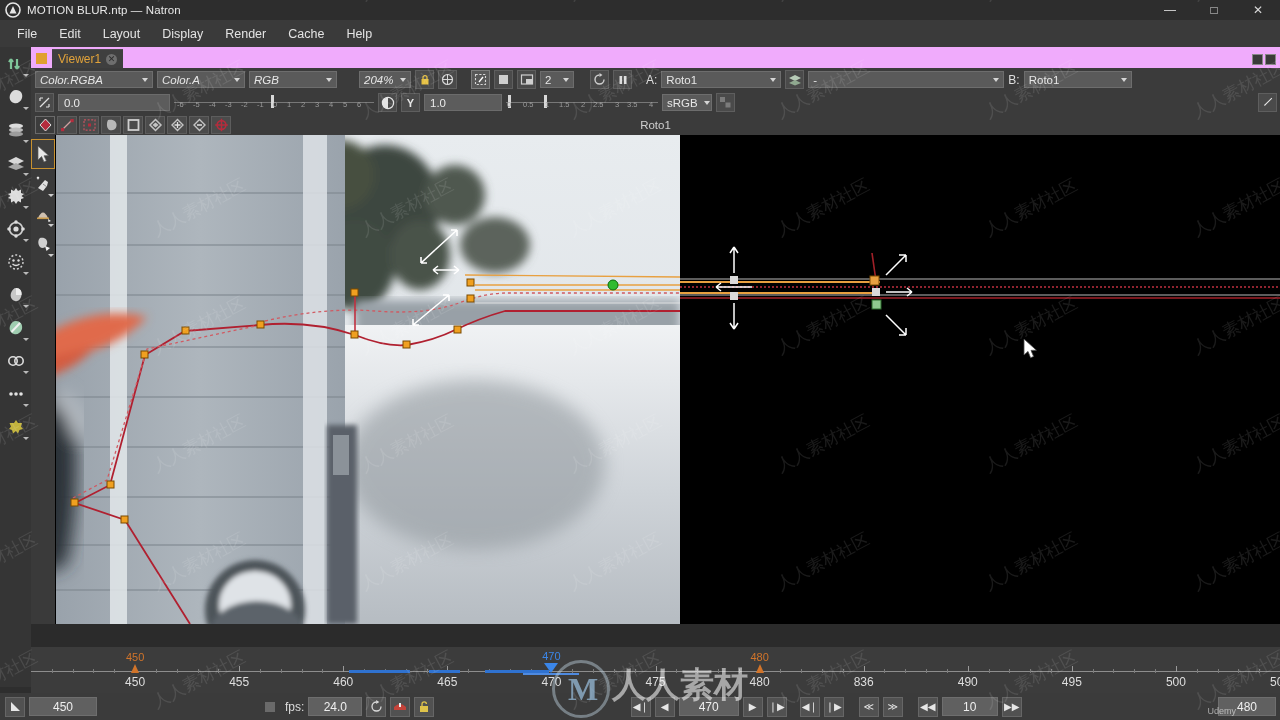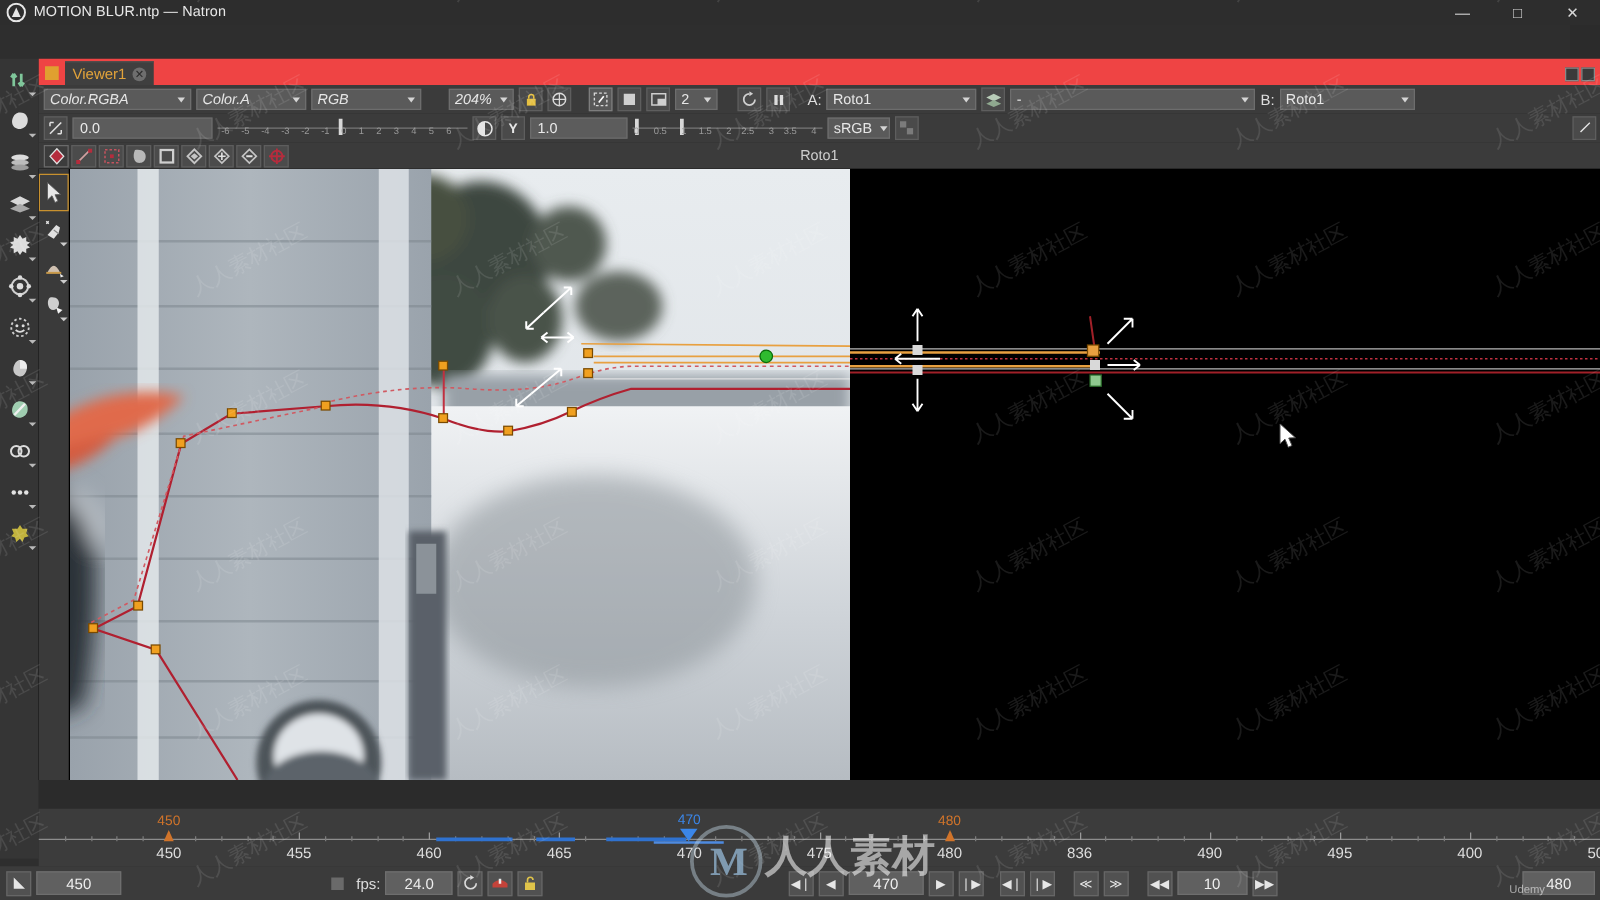--- a/index.html
+++ b/index.html
@@ -43,21 +43,21 @@
   .rail-btn { position:relative; width:31px; height:33px; display:flex;
     align-items:center; justify-content:center; }
   .rail-btn .arrow { position:absolute; right:2px; bottom:3px; width:0;height:0;
     border-left:3px solid transparent; border-right:3px solid transparent;
     border-top:3px solid #b9b9b9; }
 
   
   .viewer { position:absolute; left:31px; top:47px; width:1249px; height:600px;
     background:#2b2b2b; }
 
-  .tabrow { position:relative; height:21px; background:#ef4444; display:flex; align-items:flex-end; }
+  .tabrow { position:relative; height:21px; background:#f0abfc; display:flex; align-items:flex-end; }
   .tabsq { width:11px; height:11px; background:#e0a030; margin:0 5px 4px 5px; }
   .tab { height:19px; background:#3f3f3f; border-top:1px solid #4d4d4d;
     display:flex; align-items:center; padding:0 6px; gap:5px; }
   .tab-label { color:#e2a33a; font-size:12px; }
   .tab-x { width:11px;height:11px; border-radius:50%; background:#6e6e6e;
     color:#2b2b2b; font-size:9px; display:flex;align-items:center;justify-content:center; }
   .tab-corner { position:absolute; right:4px; bottom:3px; display:flex; gap:2px; }
   .mini-sq { width:11px;height:11px; border:1px solid #888; background:#3a3a3a; }
 
   
@@ -152,20 +152,29 @@
       </svg>
     </span>
     <span class="tb-title">MOTION BLUR.ntp — Natron</span>
     <div class="tb-btns">
       <div class="tb-btn">—</div>
       <div class="tb-btn">□</div>
       <div class="tb-btn close">✕</div>
     </div>
   </div>
 
+  <div class="menubar">
+    <div class="menuitem">File</div>
+    <div class="menuitem">Edit</div>
+    <div class="menuitem">Layout</div>
+    <div class="menuitem">Display</div>
+    <div class="menuitem">Render</div>
+    <div class="menuitem">Cache</div>
+    <div class="menuitem">Help</div>
+  </div>
 
   <div class="rail">
     <div class="rail-btn">
       <svg width="20" height="20" viewBox="0 0 20 20">
           <path d="M5 15 L5 5 M5 5 L3 8 M5 5 L7 8 M11 5 L11 15 M11 15 L9 12 M11 15 L13 12" stroke="#7fc69a" stroke-width="2.2" fill="none"></path>
         </svg>
       <span class="arrow"></span>
       </div>
     <div class="rail-btn">
       <svg width="20" height="20" viewBox="0 0 20 20">
@@ -744,21 +753,21 @@
         <div class="tl-lbl" style="left: 624.5px;">475</div>
         <div class="tl-tick" style="left: 728.583px;"></div>
         <div class="tl-lbl" style="left: 728.583px;">480</div>
         <div class="tl-tick" style="left: 832.667px;"></div>
         <div class="tl-lbl" style="left: 832.667px;">836</div>
         <div class="tl-tick" style="left: 936.75px;"></div>
         <div class="tl-lbl" style="left: 936.75px;">490</div>
         <div class="tl-tick" style="left: 1040.83px;"></div>
         <div class="tl-lbl" style="left: 1040.83px;">495</div>
         <div class="tl-tick" style="left: 1144.92px;"></div>
-        <div class="tl-lbl" style="left: 1144.92px;">400</div>
+        <div class="tl-lbl" style="left: 1144.92px;">500</div>
         <div class="tl-lbl" style="left: 1249px;">505</div>
         <div class="tl-cache" style="left: 318.495px; width: 60.3683px;"></div>
         <div class="tl-cache" style="left: 397.598px; width: 31.225px;"></div>
         <div class="tl-cache" style="left: 453.803px; width: 64.5317px;"></div>
         <div class="tl-bookmark" style="left: 104.083px;">450</div>
         <div class="tl-bm-arrow" style="left: 104.083px;"></div>
         <div class="tl-bookmark" style="left: 728.583px;">480</div>
         <div class="tl-bm-arrow" style="left: 728.583px;"></div>
         <div class="tl-play-bar" style="left: 520.417px;"></div>
         <div class="tl-play-head" style="left: 520.417px;"></div>

